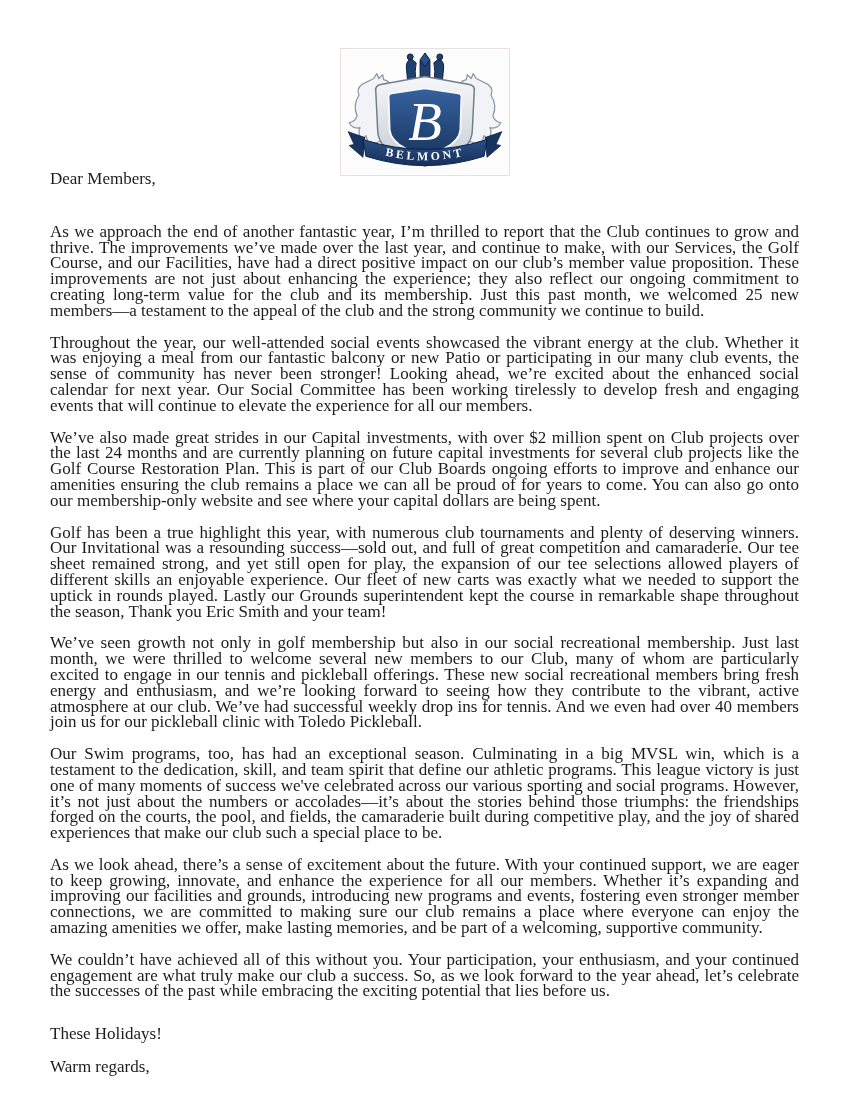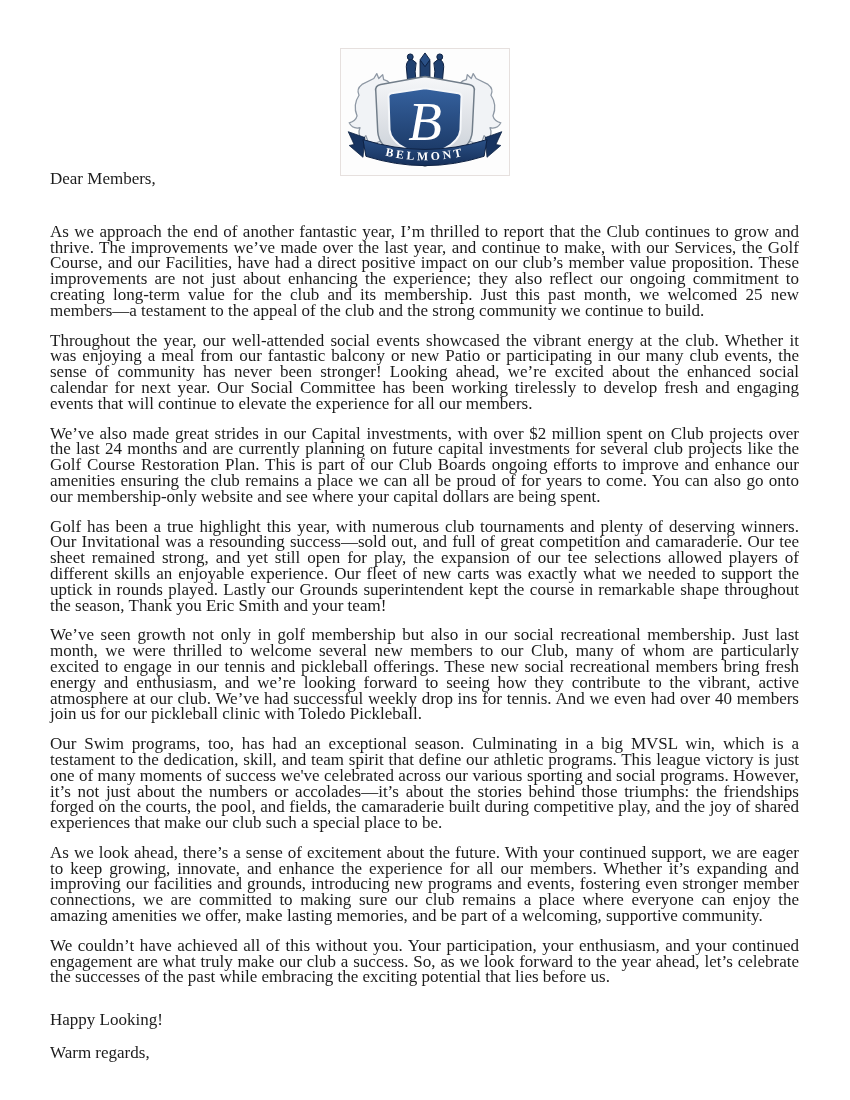--- a/index.html
+++ b/index.html
@@ -33,21 +33,21 @@
     top: 171px;
     width: 749px;
     font-size: 17px;
     line-height: 15.8px;
     text-align: justify;
   }
   .salutation {
     margin: 0 0 37px 0;
     text-align: left;
   }
-  p.para { margin: 8px 0 14px 0; }
+  p.para { margin: 16px 0 14px 0; }
   .holiday {
     margin: 27px 0 14px 0;
     text-align: left;
   }
   .signature { margin-top: 17px; }
   .signature p { margin: 0; text-align: left; }
 </style>
 </head>
 <body>
 
@@ -108,20 +108,20 @@
 
     <p class="para">As we approach the end of another fantastic year, I’m thrilled to report that the Club continues to grow and thrive. The improvements we’ve made over the last year, and continue to make, with our Services, the Golf Course, and our Facilities, have had a direct positive impact on our club’s member value proposition. These improvements are not just about enhancing the experience; they also reflect our ongoing commitment to creating long-term value for the club and its membership. Just this past month, we welcomed 25 new members—a testament to the appeal of the club and the strong community we continue to build.</p>
     <p class="para">Throughout the year, our well-attended social events showcased the vibrant energy at the club. Whether it was enjoying a meal from our fantastic balcony or new Patio or participating in our many club events, the sense of community has never been stronger! Looking ahead, we’re excited about the enhanced social calendar for next year. Our Social Committee has been working tirelessly to develop fresh and engaging events that will continue to elevate the experience for all our members.</p>
     <p class="para">We’ve also made great strides in our Capital investments, with over $2 million spent on Club projects over the last 24 months and are currently planning on future capital investments for several club projects like the Golf Course Restoration Plan. This is part of our Club Boards ongoing efforts to improve and enhance our amenities ensuring the club remains a place we can all be proud of for years to come. You can also go onto our membership-only website and see where your capital dollars are being spent.</p>
     <p class="para">Golf has been a true highlight this year, with numerous club tournaments and plenty of deserving winners. Our Invitational was a resounding success—sold out, and full of great competition and camaraderie. Our tee sheet remained strong, and yet still open for play, the expansion of our tee selections allowed players of different skills an enjoyable experience. Our fleet of new carts was exactly what we needed to support the uptick in rounds played. Lastly our Grounds superintendent kept the course in remarkable shape throughout the season, Thank you Eric Smith and your team!</p>
     <p class="para">We’ve seen growth not only in golf membership but also in our social recreational membership. Just last month, we were thrilled to welcome several new members to our Club, many of whom are particularly excited to engage in our tennis and pickleball offerings. These new social recreational members bring fresh energy and enthusiasm, and we’re looking forward to seeing how they contribute to the vibrant, active atmosphere at our club. We’ve had successful weekly drop ins for tennis. And we even had over 40 members join us for our pickleball clinic with Toledo Pickleball.</p>
     <p class="para">Our Swim programs, too, has had an exceptional season. Culminating in a big MVSL win, which is a testament to the dedication, skill, and team spirit that define our athletic programs. This league victory is just one of many moments of success we've celebrated across our various sporting and social programs. However, it’s not just about the numbers or accolades—it’s about the stories behind those triumphs: the friendships forged on the courts, the pool, and fields, the camaraderie built during competitive play, and the joy of shared experiences that make our club such a special place to be.</p>
     <p class="para">As we look ahead, there’s a sense of excitement about the future. With your continued support, we are eager to keep growing, innovate, and enhance the experience for all our members. Whether it’s expanding and improving our facilities and grounds, introducing new programs and events, fostering even stronger member connections, we are committed to making sure our club remains a place where everyone can enjoy the amazing amenities we offer, make lasting memories, and be part of a welcoming, supportive community.</p>
     <p class="para">We couldn’t have achieved all of this without you. Your participation, your enthusiasm, and your continued engagement are what truly make our club a success. So, as we look forward to the year ahead, let’s celebrate the successes of the past while embracing the exciting potential that lies before us.</p>
 
-    <p class="holiday">Happy Looking!</p>
+    <p class="holiday">These Holidays!</p>
 
     <div class="signature">
       <p>Warm regards,</p>
     </div>
   </div>
 
 </div>
 
 </body></html>

